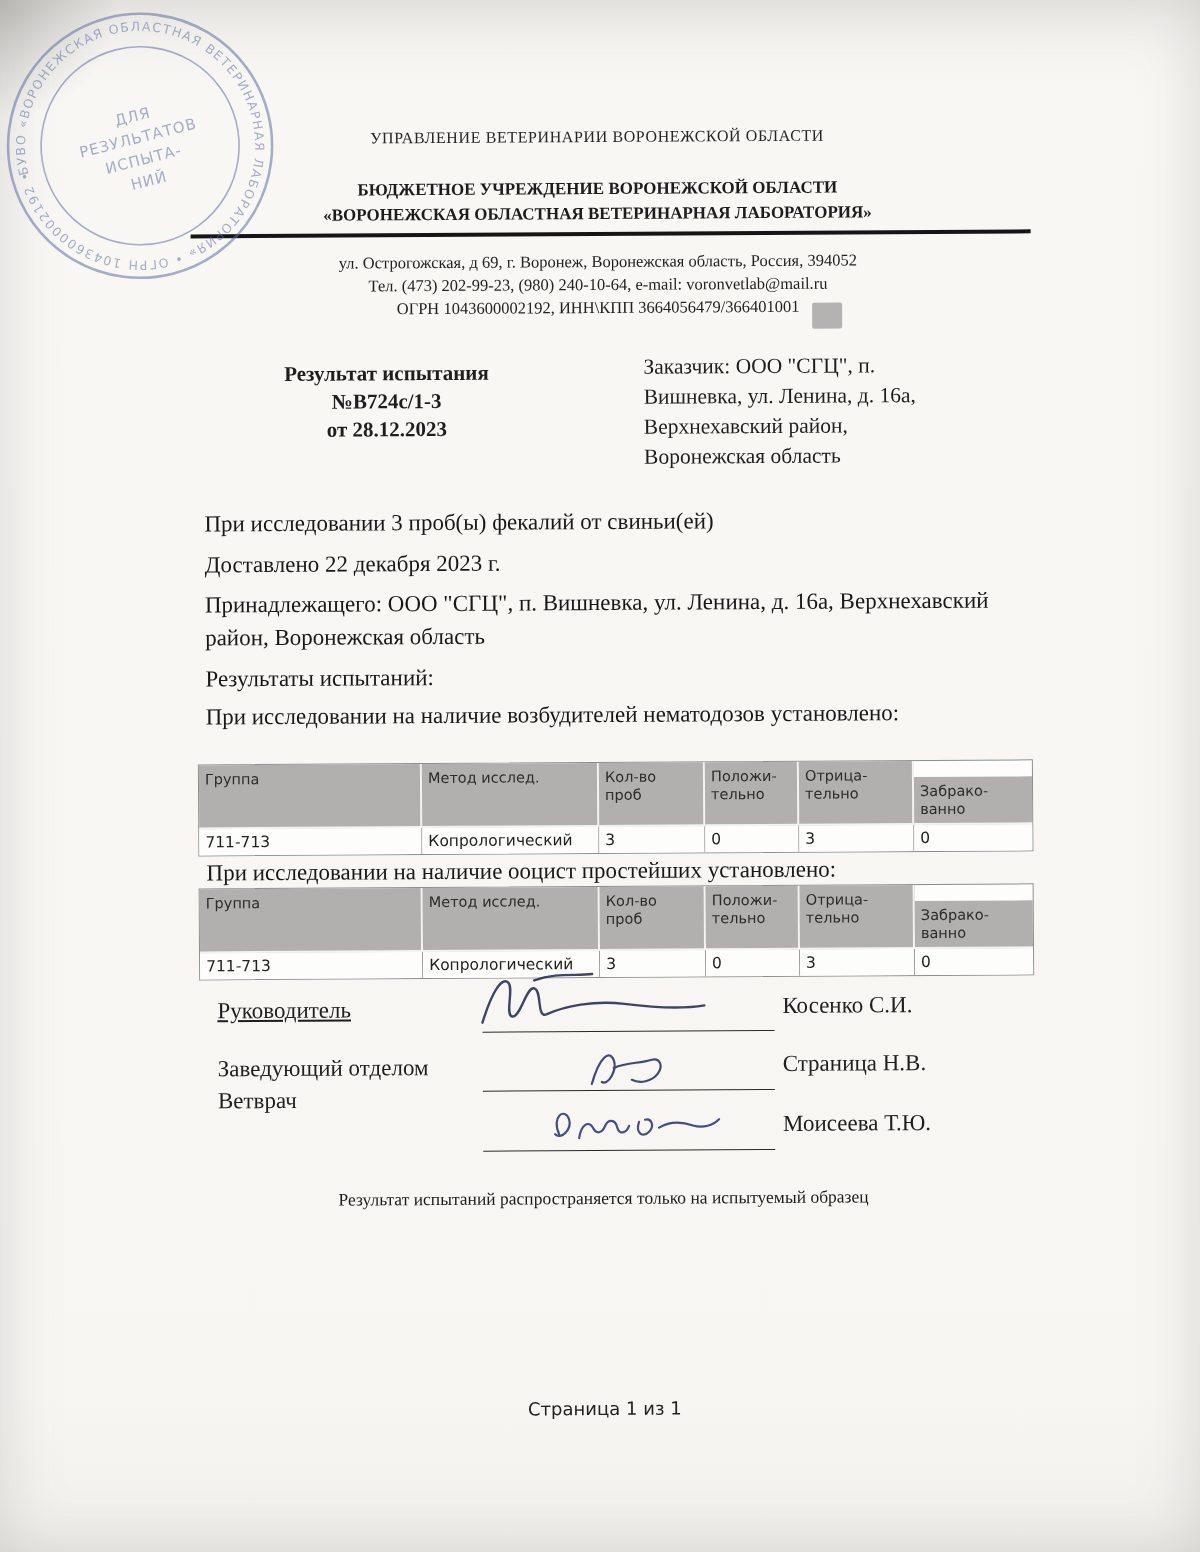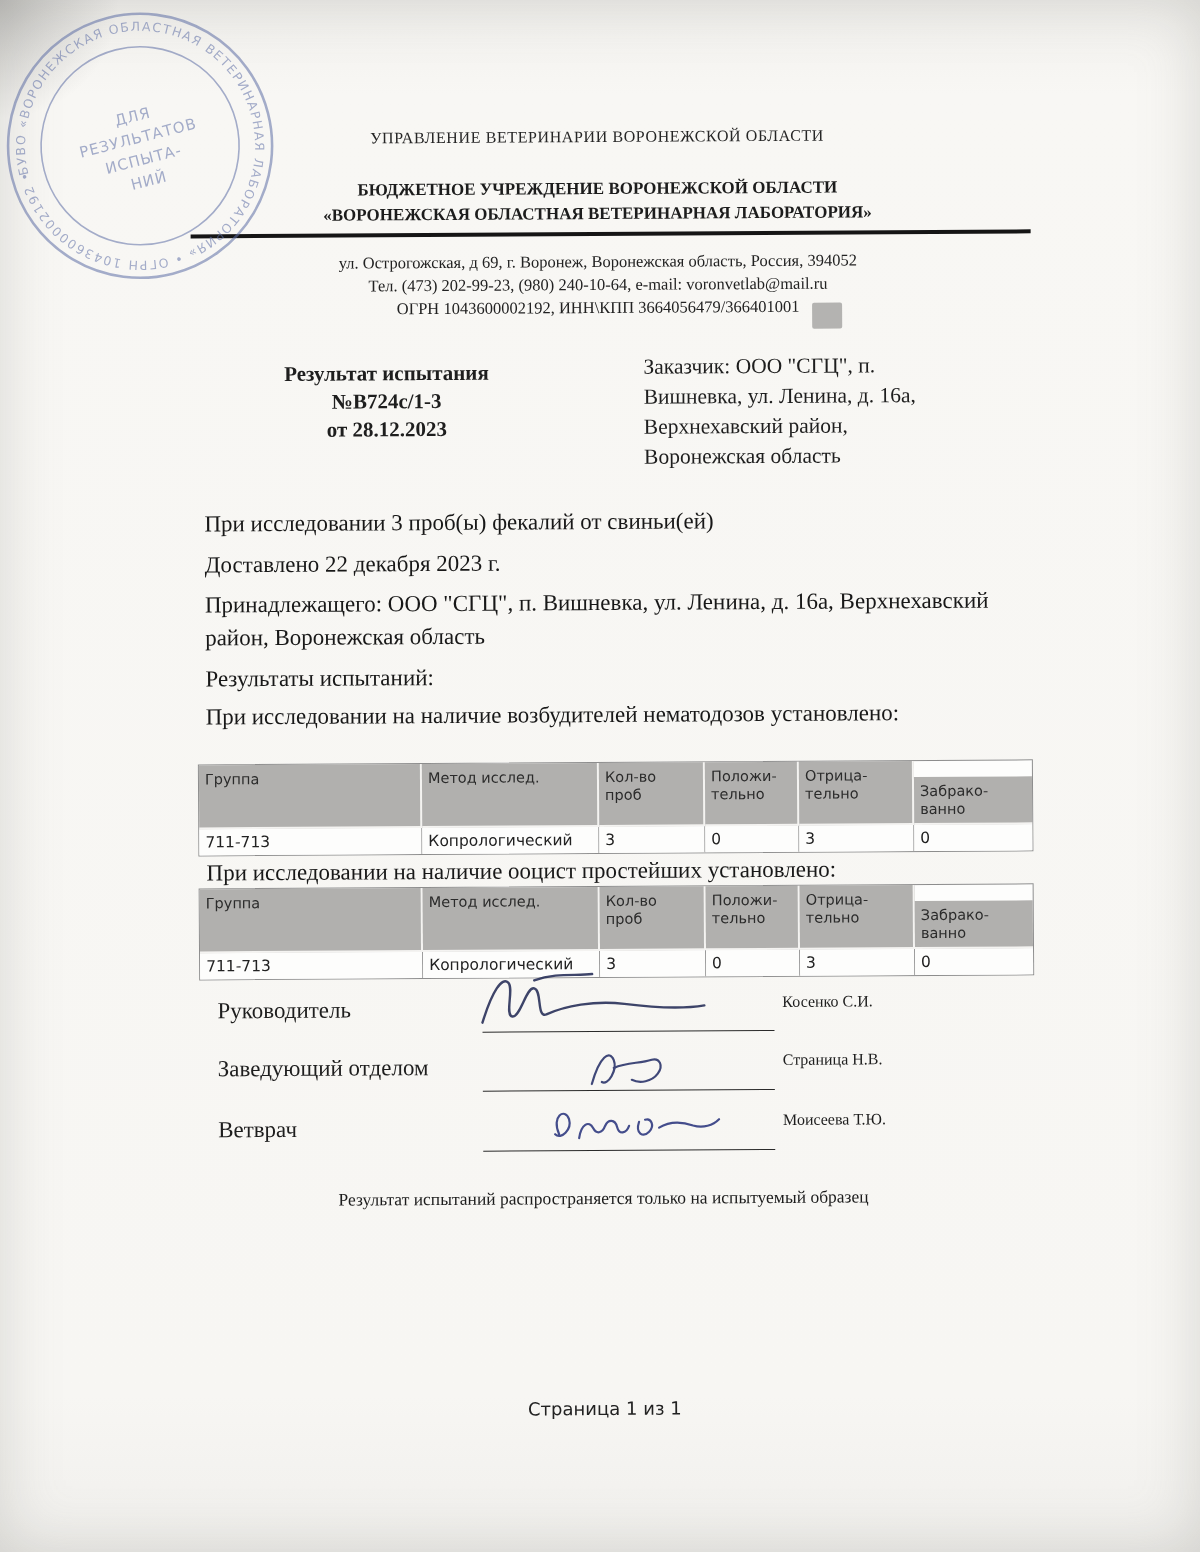--- a/index.html
+++ b/index.html
@@ -34,21 +34,21 @@
 
   .tbl{left:197px;width:833px;display:grid;grid-template-columns:223px 177px 106px 94px 115px 118px;
        font-family:"DejaVu Sans","Liberation Sans",sans-serif;border:1px solid #8d8d8d;background:#fdfdfc;}
   .th{background:#b1b0ae;font-size:14.5px;line-height:18px;color:#2b2b2b;padding:5px 6px;min-height:42px;
       border-right:2px solid #f4f3f1;border-bottom:2px solid #f4f3f1;white-space:pre-line;box-sizing:border-box;}
   .th:nth-child(6){border-right:none;margin-top:16px;}
   .td{font-size:15.5px;color:#222;padding:4px 6px;border-right:1px solid #9a9a9a;min-height:22px;box-sizing:border-box;background:#fdfdfc;}
   .td:nth-child(12){border-right:none;}
 
   .sig-role{left:215px;font-size:23px;}
-  .sig-name{left:780px;font-size:16px;}
+  .sig-name{left:780px;font-size:23px;}
   .sig-line{left:480px;width:292px;height:0;border-bottom:1.6px solid #2a2a2a;}
   .ink{position:absolute;z-index:6;}
 
   .stamp{left:450px;top:992px;width:286px;height:286px;z-index:5;opacity:.55;}
 
   .disclaimer{left:0;top:1188px;width:100%;font-size:17.5px;color:#1c1c1c;}
   .pageno{left:0;top:1398px;width:100%;font-family:"DejaVu Sans","Liberation Sans",sans-serif;font-size:18px;color:#222;}
 
   .artifact{left:814px;top:304px;width:30px;height:26px;background:#8f8f8d;opacity:.65;border-radius:2px;}
 </style>
@@ -130,29 +130,29 @@
 ванно</div>
     <div class="td">711-713</div>
     <div class="td">Копрологический</div>
     <div class="td">3</div>
     <div class="td">0</div>
     <div class="td">3</div>
     <div class="td">0</div>
   </div>
 
   
-  <div class="abs sig-role" style="top:996px;">Руководитель</div>
+  <div class="abs sig-role" style="top:996px;text-decoration:underline;">Руководитель</div>
   <div class="abs sig-line" style="top:1031px;"></div>
   <div class="abs sig-name" style="top:994px;">Косенко С.И.</div>
 
   <div class="abs sig-role" style="top:1054px;">Заведующий отделом</div>
   <div class="abs sig-line" style="top:1090px;"></div>
   <div class="abs sig-name" style="top:1052px;">Страница Н.В.</div>
 
-  <div class="abs sig-role" style="top:1115px;">Ветврач</div>
+  <div class="abs sig-role" style="top:1086px;">Ветврач</div>
   <div class="abs sig-line" style="top:1150px;"></div>
   <div class="abs sig-name" style="top:1112px;">Моисеева Т.Ю.</div>
 
   
   <svg class="ink" style="left:470px;top:968px;" width="250" height="72" viewBox="0 0 250 72">
     <g fill="none" stroke="#1d2550" stroke-width="2.4" stroke-linecap="round" opacity="0.85">
       <path d="M10,54 C20,22 30,8 36,14 C42,20 32,47 40,48 C48,49 54,18 62,20 C70,22 64,50 74,46 C92,38 122,32 152,36 C182,40 208,42 232,38"></path>
       <path d="M62,12 C84,4 104,8 120,6"></path>
     </g>
   </svg>

